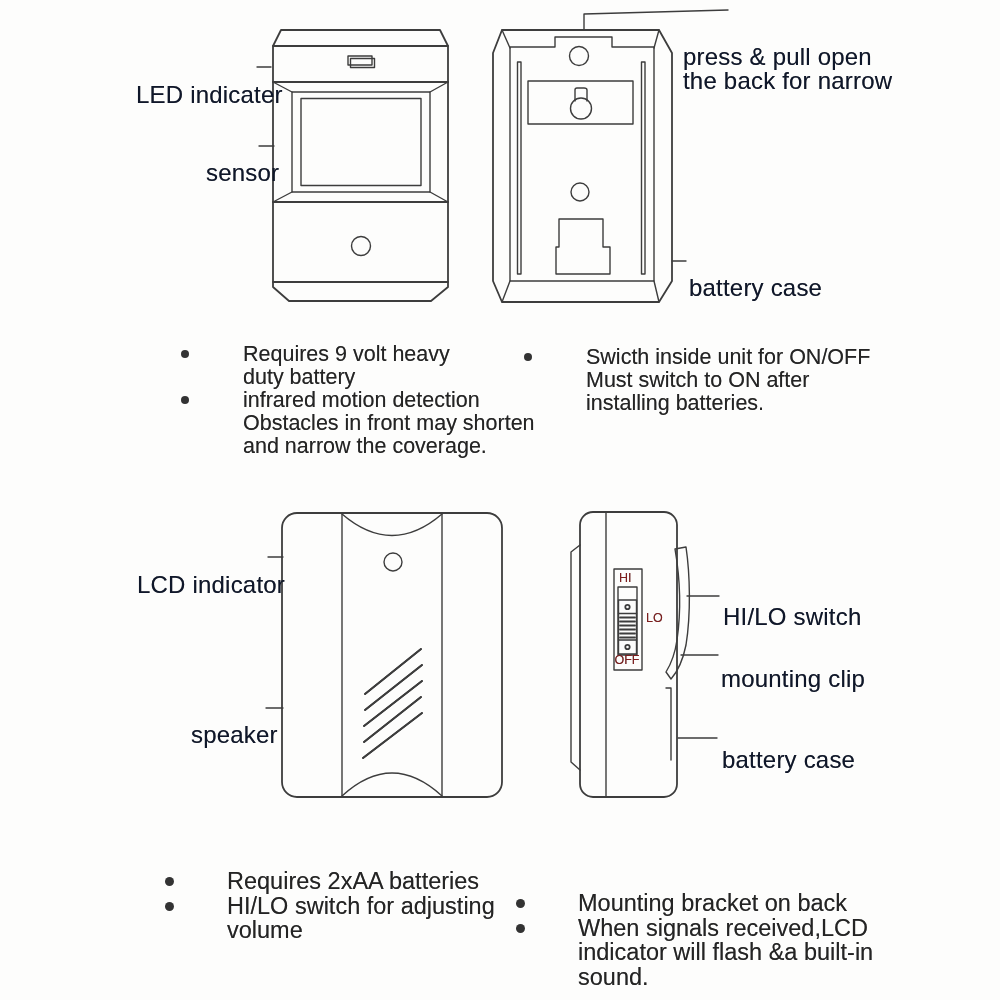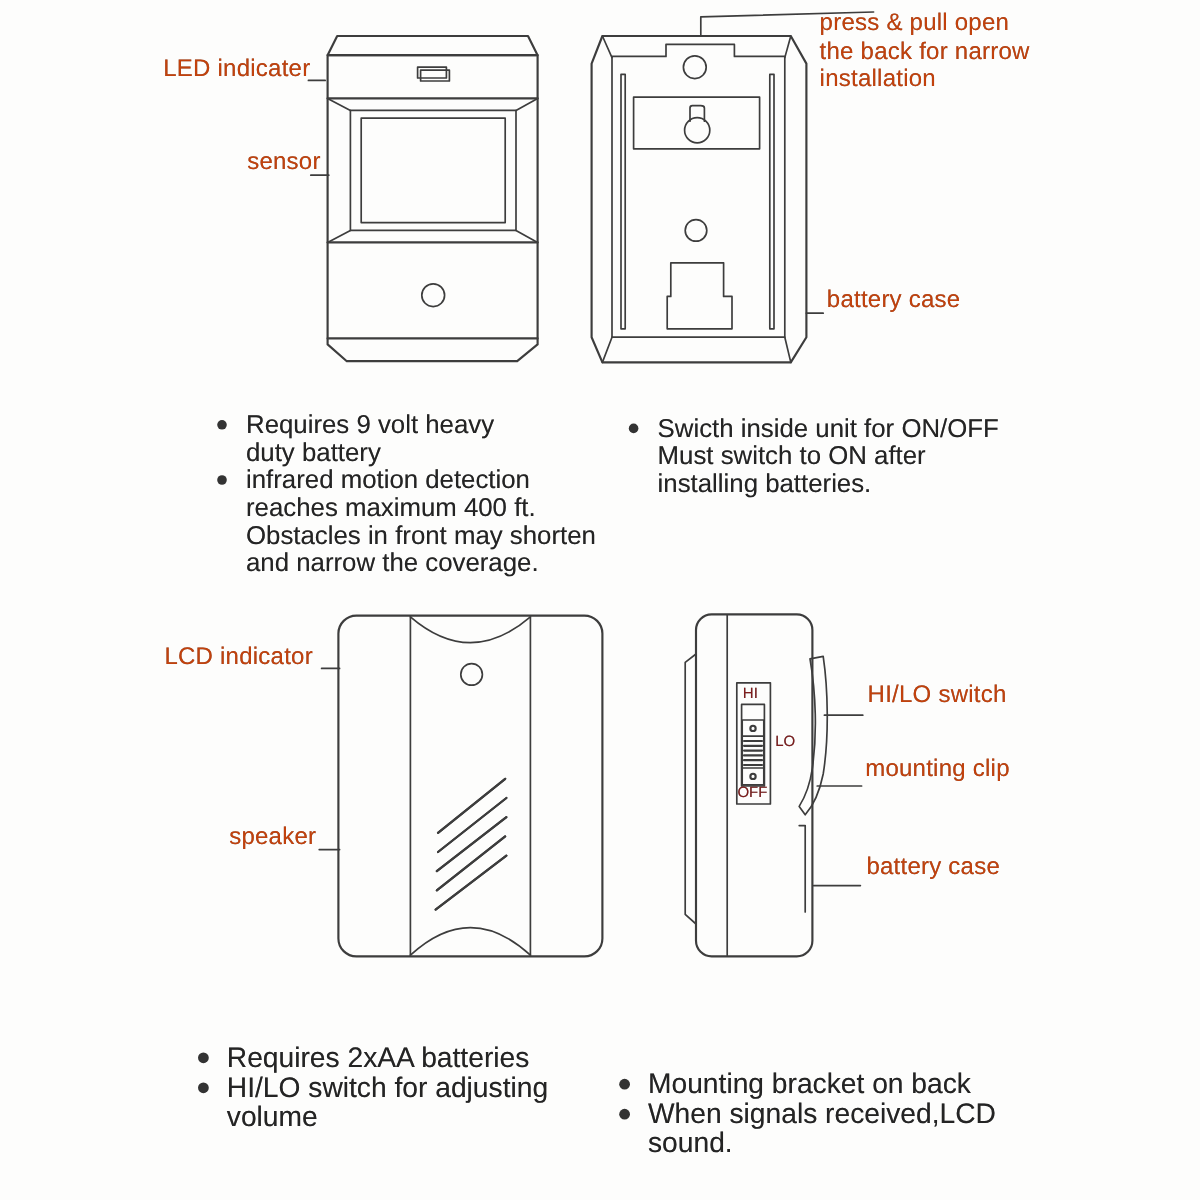--- a/index.html
+++ b/index.html
@@ -6,31 +6,31 @@
   .sheet{
     position:relative;width:1000px;height:1000px;background:#fdfdfc;
     font-family:"Liberation Sans",sans-serif;color:#262626;overflow:hidden;
   }
   svg.art{position:absolute;left:0;top:0;}
   .art path,.art line,.art rect,.art circle{
     fill:none;stroke:#3d3d3d;stroke-width:1.8;stroke-linejoin:round;stroke-linecap:round;
   }
   .thin{stroke-width:1.4 !important;}
   .lbl{
-    position:absolute;white-space:nowrap;font-size:20px;line-height:23.5px;
-    letter-spacing:.2px;color:#c2410c;text-shadow:0 0 .5px rgba(40,40,40,.55);
+    position:absolute;white-space:nowrap;font-size:24px;line-height:23.5px;
+    letter-spacing:.2px;color:#0f172a;text-shadow:0 0 .5px rgba(40,40,40,.55);margin-top:37px;
   }
   .sw-lbl{
     position:absolute;white-space:nowrap;font-size:12.5px;line-height:13px;
     color:#7f1d1d;text-shadow:0 0 .4px rgba(40,40,40,.6);
   }
   .notes{position:absolute;color:#242424;}
   .notes-sm{font-size:21.5px;line-height:23px;}
   .notes-lg{font-size:23.5px;line-height:24.5px;}
-  .note{display:flex;align-items:flex-start;}
+  .note{display:flex;align-items:flex-start;gap:38px;}
   .dot{flex:0 0 auto;border-radius:50%;background:#333;}
   .dot-sm{width:8px;height:8px;margin:7px 16px 0 5px;}
   .dot-lg{width:9px;height:9px;margin:8px 15px 0 6px;}
   .nl{white-space:nowrap;text-shadow:0 0 .5px rgba(40,40,40,.5);}
 </style>
 </head>
 <body>
 
 <div class="sheet">
 
@@ -129,21 +129,20 @@
       <line class="thin" x1="678" y1="738" x2="717" y2="738"></line>
     </g>
   </svg>
 
   <div class="lbl" style="left:136px;top:46px;">LED indicater</div>
   <div class="lbl" style="left:206px;top:124px;">sensor</div>
 
   <div class="lbl" style="left:683px;top:8px;">
     <div>press &amp; pull open</div>
     <div>the back for narrow</div>
-    <div>installation</div>
   </div>
   <div class="lbl" style="left:689px;top:239px;">battery case</div>
 
   <div class="lbl" style="left:137px;top:536px;">LCD indicator</div>
   <div class="lbl" style="left:191px;top:686px;text-align:center;">speaker</div>
 
   <div class="lbl" style="left:723px;top:568px;">HI/LO switch</div>
   <div class="lbl" style="left:721px;top:630px;">mounting clip</div>
   <div class="lbl" style="left:722px;top:711px;">battery case</div>
 
@@ -156,21 +155,20 @@
       <span class="dot dot-sm"></span>
       <div>
         <div class="nl">Requires 9 volt heavy</div>
         <div class="nl">duty battery</div>
       </div>
     </div>
     <div class="note">
       <span class="dot dot-sm"></span>
       <div>
         <div class="nl">infrared motion detection</div>
-        <div class="nl">reaches maximum 400 ft.</div>
         <div class="nl">Obstacles in front may shorten</div>
         <div class="nl">and narrow the coverage.</div>
       </div>
     </div>
   </div>
 
   <div class="notes notes-sm" style="left:519px;top:346px;">
     <div class="note">
       <span class="dot dot-sm"></span>
       <div>
@@ -201,18 +199,19 @@
     <div class="note">
       <span class="dot dot-lg"></span>
       <div>
         <div class="nl">Mounting bracket on back</div>
       </div>
     </div>
     <div class="note">
       <span class="dot dot-lg"></span>
       <div>
         <div class="nl">When signals received,LCD</div>
+        <div class="nl">indicator will flash &amp;a built-in</div>
         <div class="nl">sound.</div>
       </div>
     </div>
   </div>
 
 </div>
 
 </body></html>

